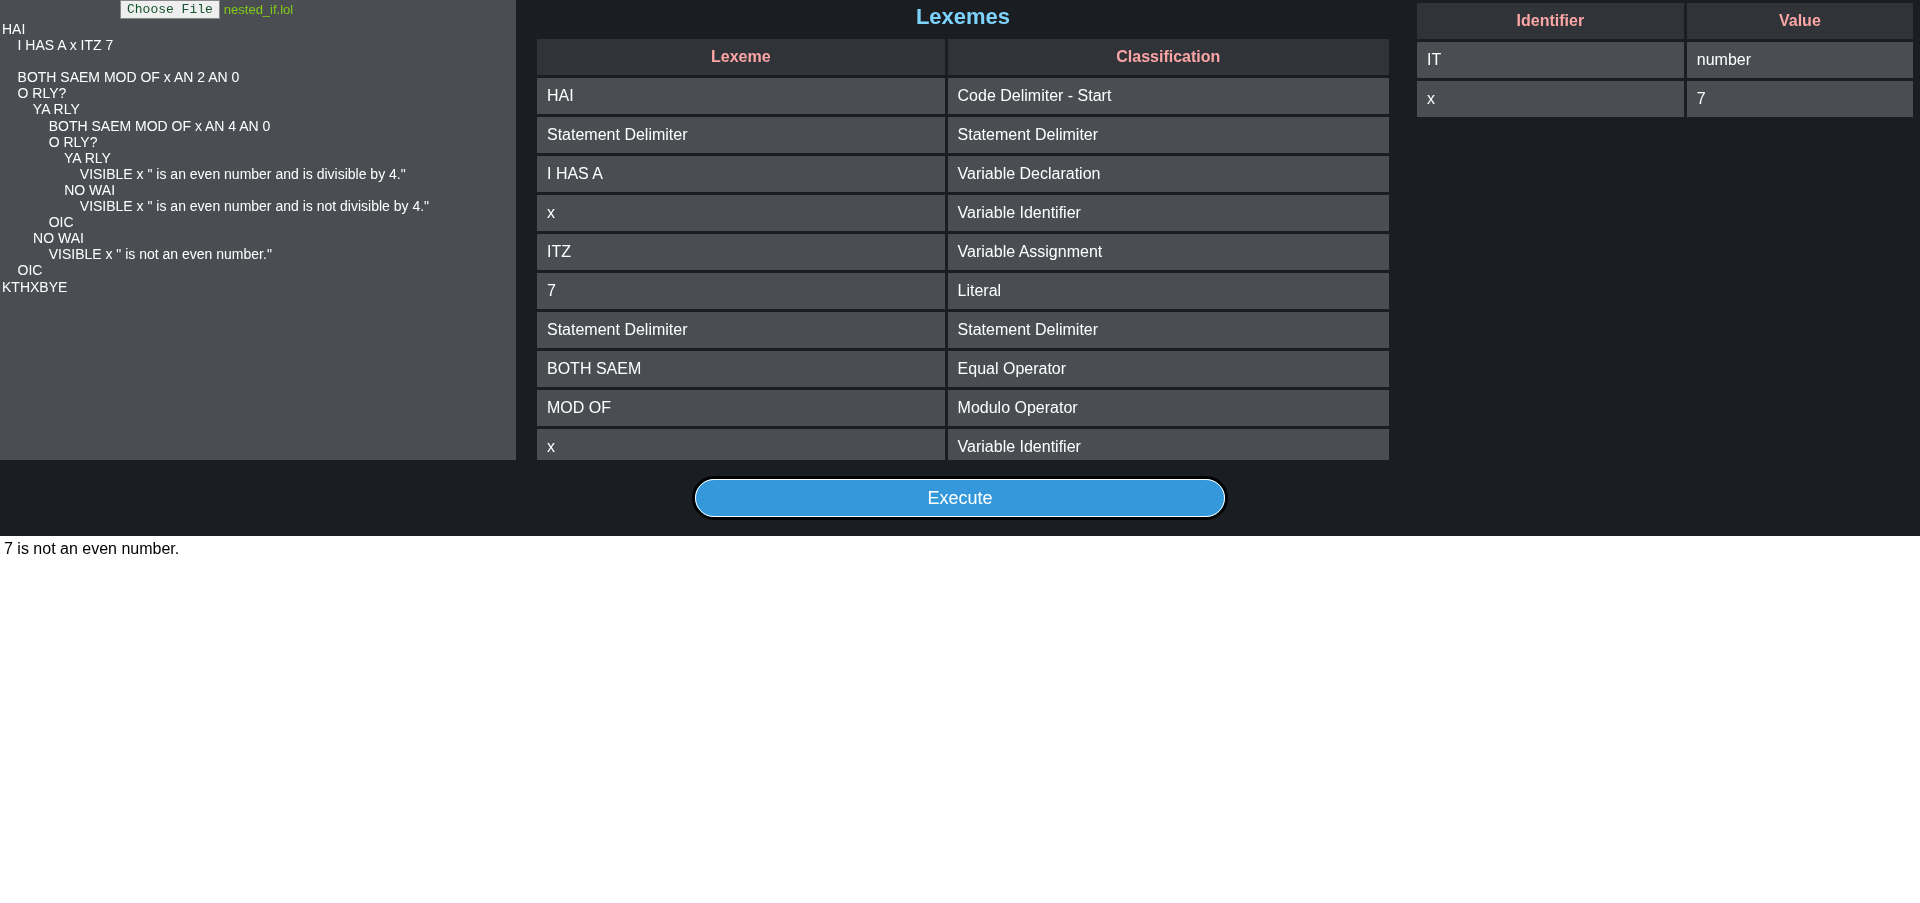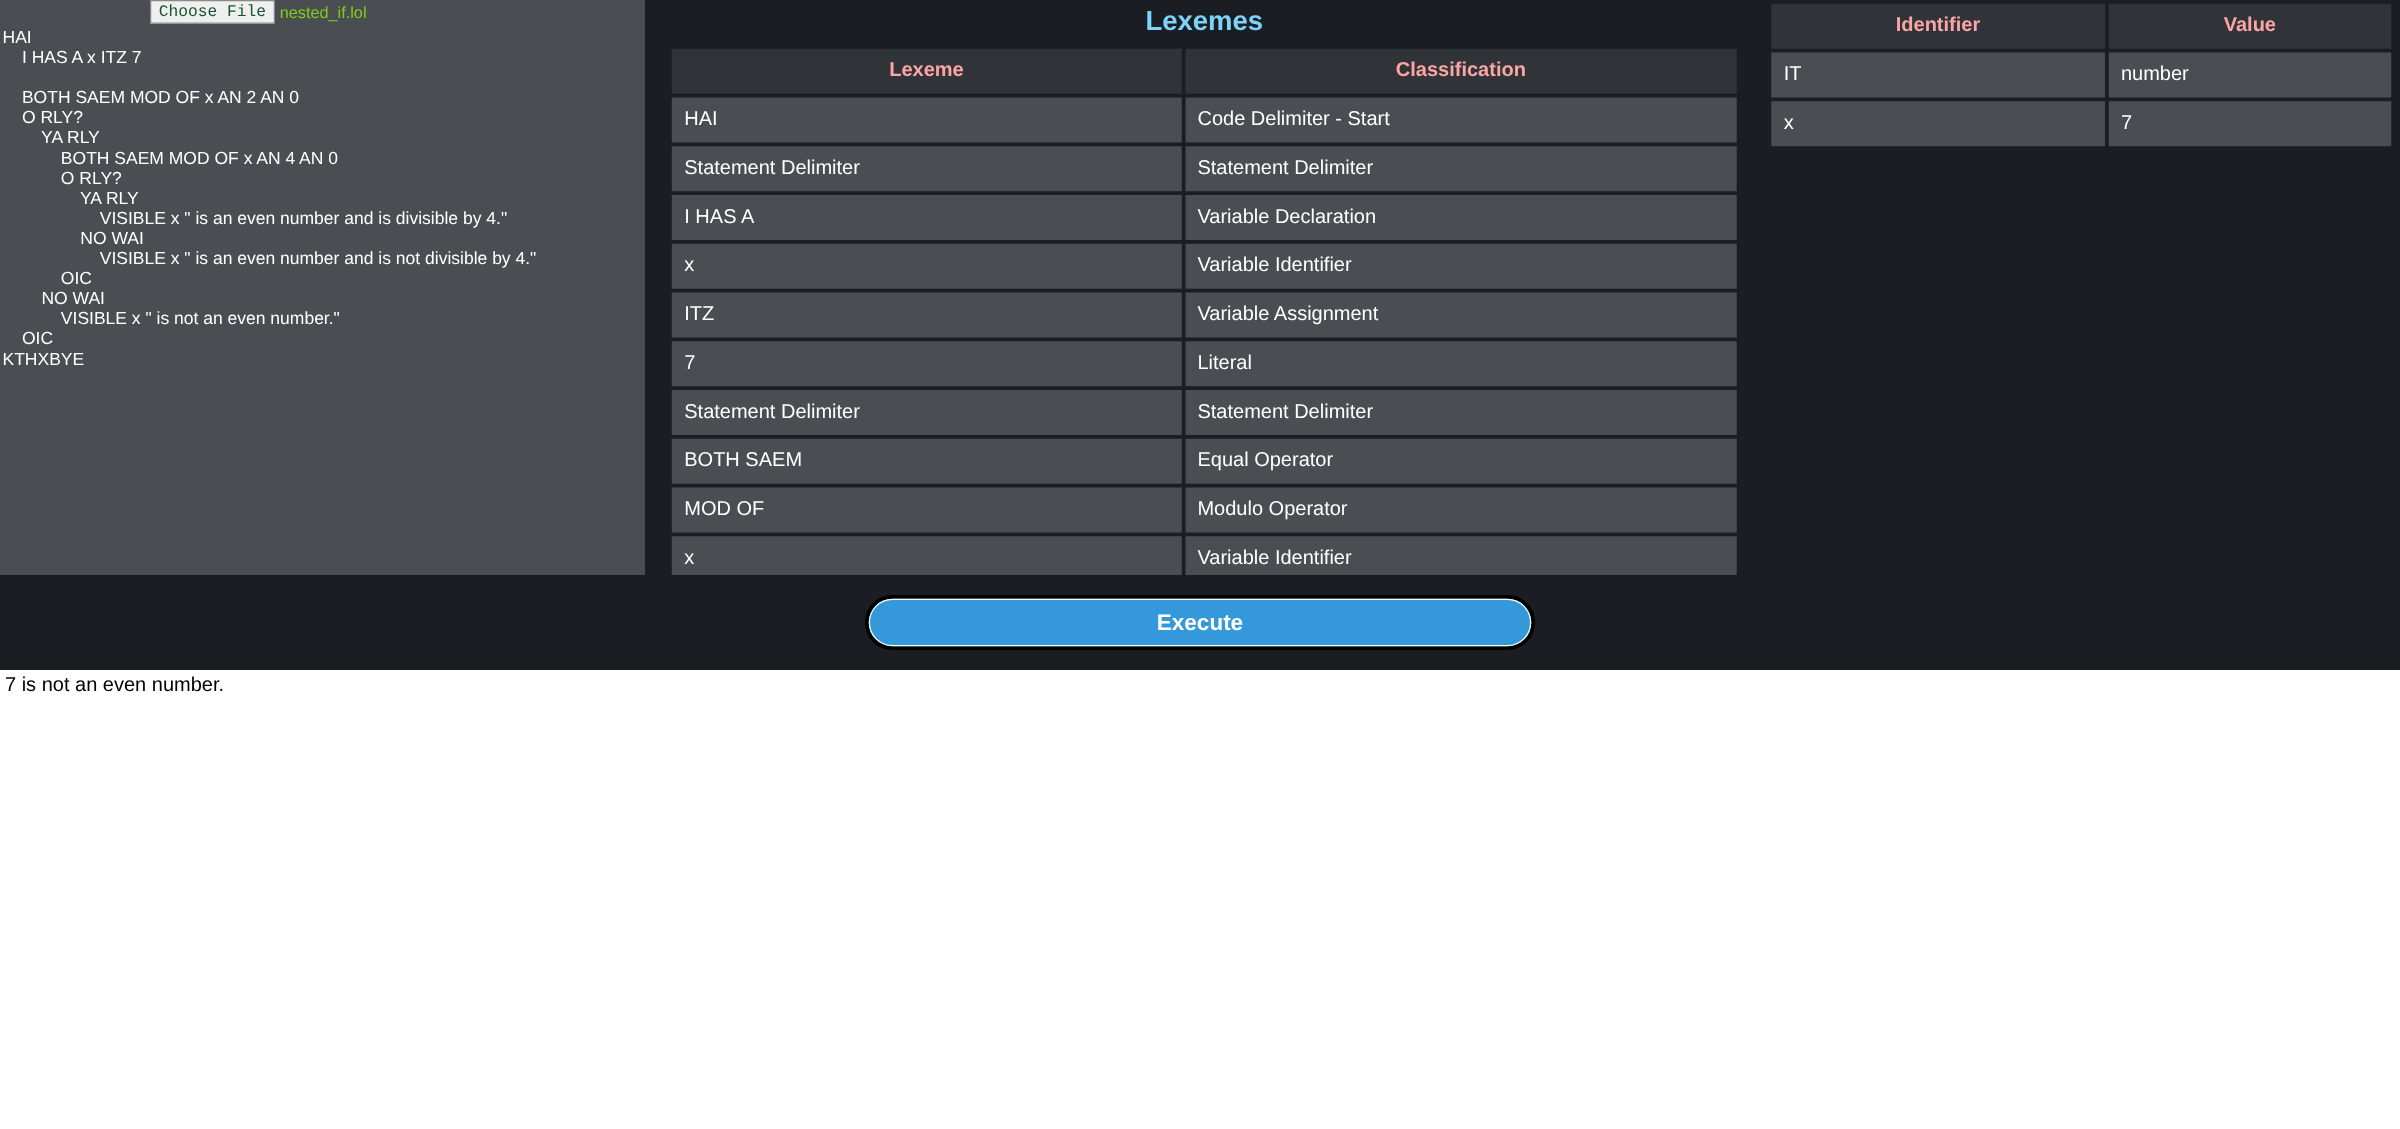--- a/index.html
+++ b/index.html
@@ -109,21 +109,21 @@
       justify-content: center;
     }
     .execute-btn {
       width: 536px;
       height: 44px;
       background: #3498db;
       border: 3px solid #000;
       border-radius: 22px;
       color: #fff;
       font-size: 18px;
-      font-weight: bold;
+      font-weight: normal;
       cursor: pointer;
       outline: 1px solid #fff;
       outline-offset: -4px;
     }
     .output-panel {
       flex: 1;
       background: #fff;
       color: #000;
       padding: 4px 4px;
       font-size: 16px;

